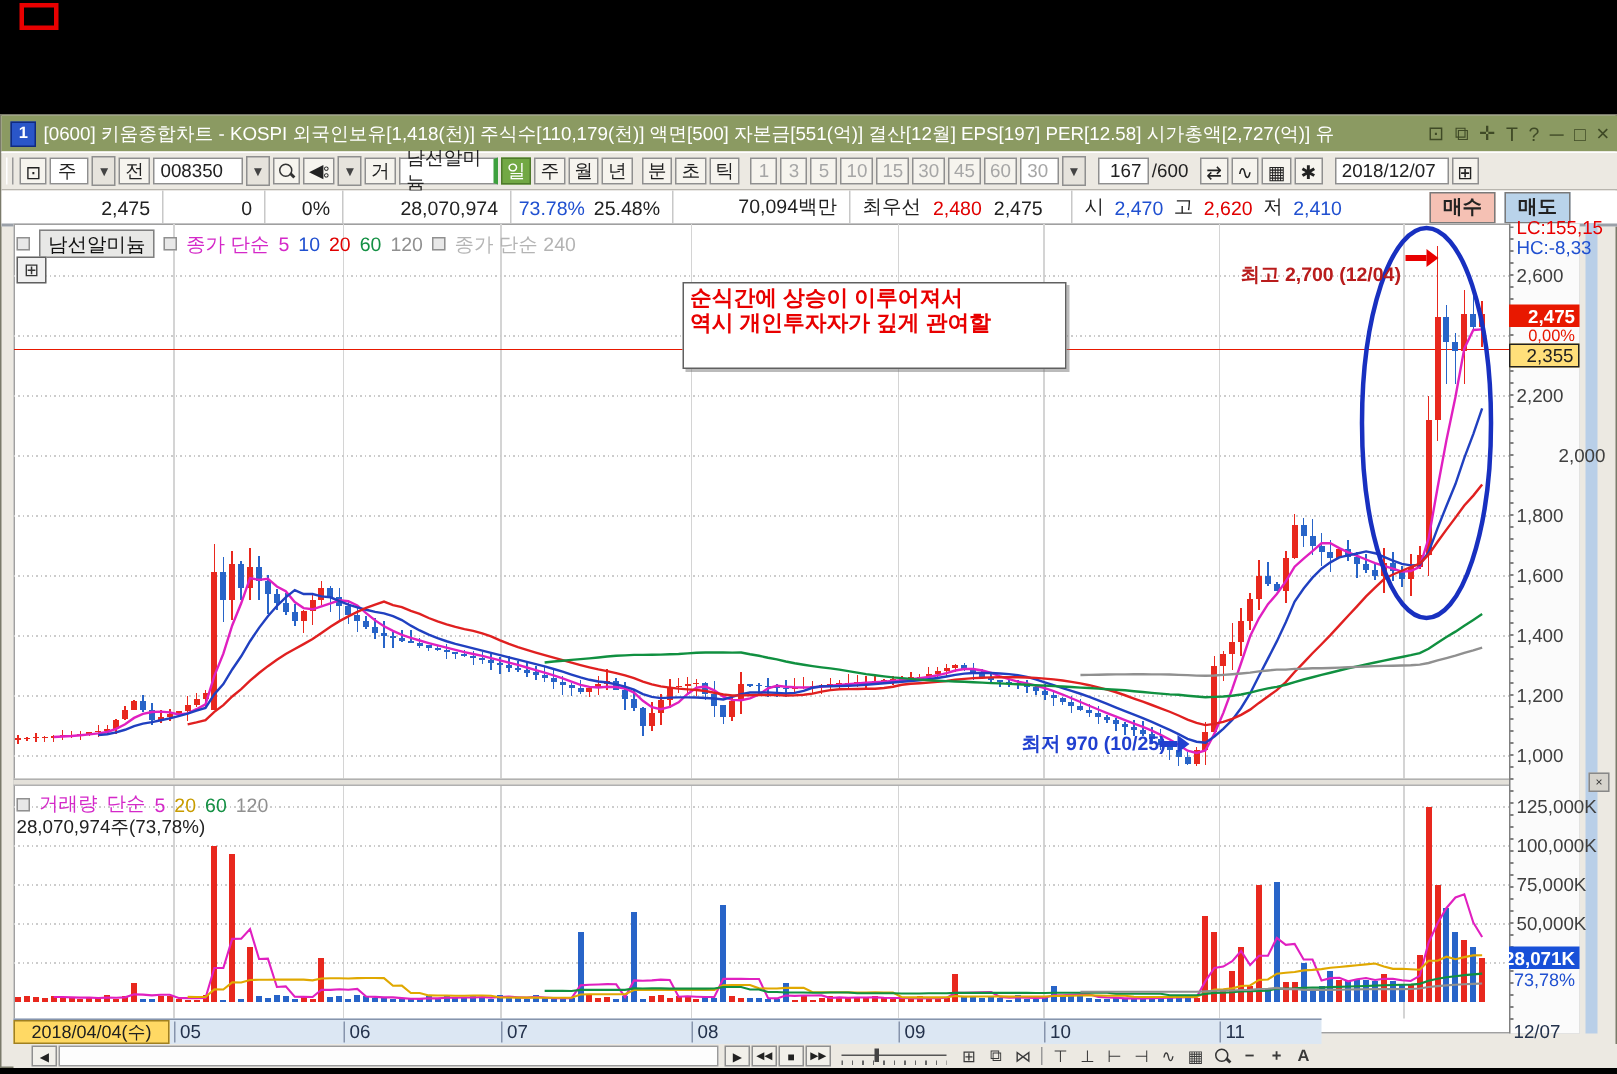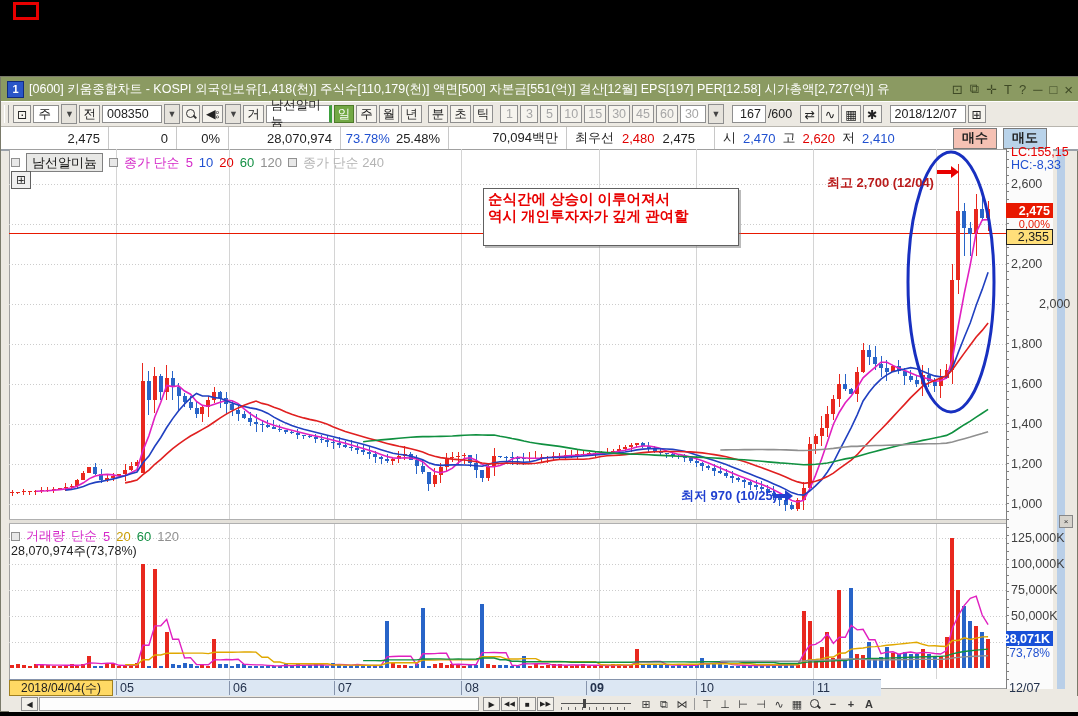--- a/index.html
+++ b/index.html
@@ -43,21 +43,21 @@
   #axis-col{position:absolute;left:1005px;top:72px;width:47px;height:540px;background:#fbfbfb;border-left:1px solid #808080;box-sizing:border-box;}
   #axis-ticks1{position:absolute;left:1005px;top:74px;width:3px;height:530px;
      background:repeating-linear-gradient(#808080 0 1px,transparent 1px 8px);}
   .ylab{position:absolute;left:1010px;width:42px;font-size:12.5px;color:#404040;}
   .legend-row{position:absolute;left:10px;top:76px;display:flex;align-items:center;gap:6px;font-size:13px;}
   .sq{width:7px;height:7px;border:1px solid #909090;background:#e8e8e8;display:inline-block;}
   #stock-tab{border:1px solid #808080;background:#e8e8e6;padding:0 5px;height:17px;display:flex;align-items:center;color:#111;}
   #grid-btn{position:absolute;left:10px;top:94px;width:18px;height:16px;border:1px solid #606060;background:#f0f0f0;
             display:flex;align-items:center;justify-content:center;font-size:12px;color:#333;}
   
-  #memo-box{position:absolute;left:482px;top:111px;width:256px;height:58px;background:#fff;border:1px solid #606060;
+  #memo-box{position:absolute;left:454px;top:111px;width:256px;height:58px;background:#fff;border:1px solid #606060;
             box-shadow:2px 2px 0 rgba(120,120,120,.5);color:#e80000;font-weight:bold;font-size:14.5px;line-height:17px;padding:2px 4px;box-sizing:border-box;}
   .arrow-r{position:absolute;height:4px;}
   .arrow-r::after{content:"";position:absolute;right:-8px;top:-4px;border-left:8px solid currentColor;border-top:6px solid transparent;border-bottom:6px solid transparent;}
   .pricebox{position:absolute;left:1005px;width:47px;display:flex;align-items:center;justify-content:flex-end;padding-right:3px;box-sizing:border-box;font-size:12.5px;}
   
   #xaxis{position:absolute;left:8px;top:602px;width:872px;height:17px;background:#dce7f3;border-top:1px solid #8694ac;box-sizing:border-box;color:#24324c;font-size:12.5px;}
   #date-box{position:absolute;left:0;top:0;width:104px;height:16px;background:#ffd964;border:1px solid #a08020;box-sizing:border-box;
             display:flex;align-items:center;justify-content:center;font-size:12px;color:#202020;}
   .xmon{position:absolute;top:1px;border-left:1px solid #8694ac;padding-left:3px;height:14px;}
   
@@ -767,21 +767,21 @@
     <div class="pricebox" style="top:570px;height:12px;color:#2050d0;font-size:12px;">73,78%</div>
     <div id="split-x">×</div>
 
     <div id="xaxis">
       <div id="date-box">2018/04/04(수)</div>
       <span class="xmon" style="left:997px;border-left:none;">12/07</span>
     <span class="xmon" style="left: 107px;">05</span>
         <span class="xmon" style="left: 220px;">06</span>
         <span class="xmon" style="left: 325px;">07</span>
         <span class="xmon" style="left: 452px;">08</span>
-        <span class="xmon" style="left: 577px; font-weight: bold;">09</span>
+        <span class="xmon" style="left: 590px;">09</span>
         <span class="xmon" style="left: 687px;">10</span>
         <span class="xmon" style="left: 804px;">11</span>
         <span class="xmon" style="left: 981px; margin-top: 43px;">12</span>
       </div>
 
     <div id="hscroll">
       <div style="width:12px;"></div>
       <div class="sbtn" style="font-size:8px;">◀</div>
       <div id="strack"></div>
       <div class="sbtn" style="font-size:8px;">▶</div>

